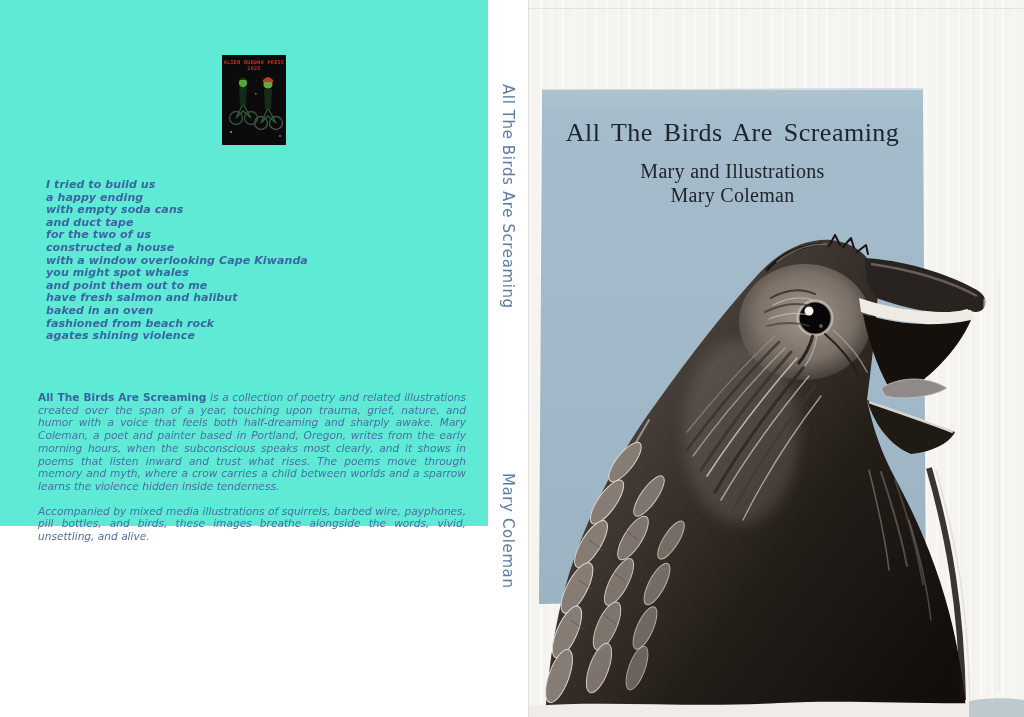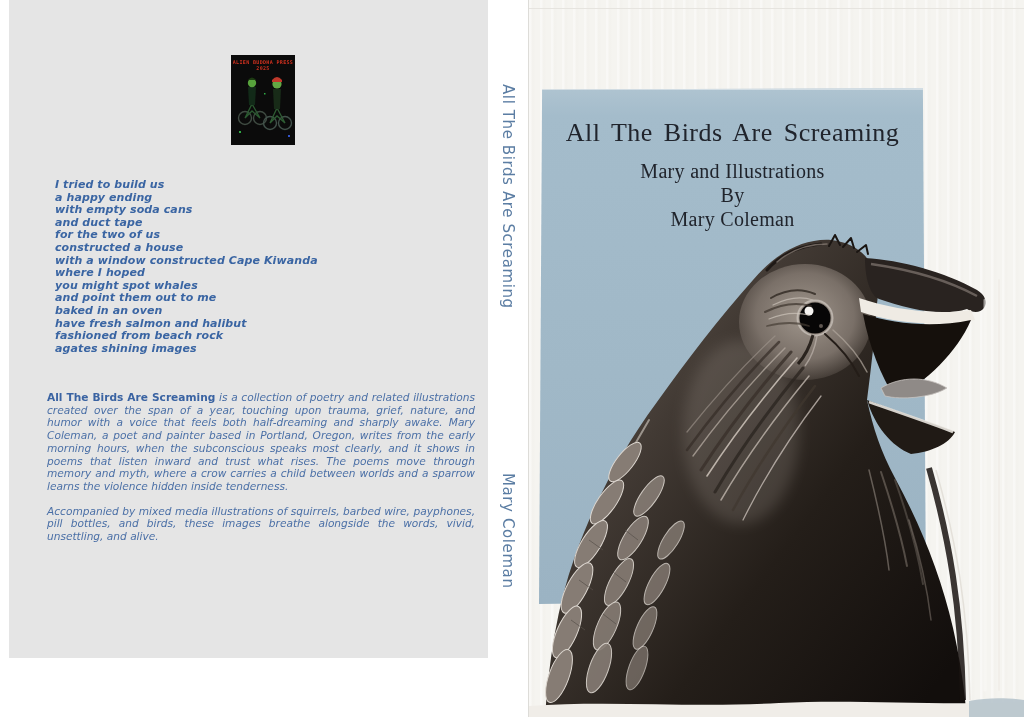--- a/index.html
+++ b/index.html
@@ -1,21 +1,21 @@
 <!DOCTYPE html>
 <html><head>
 <meta charset="utf-8">
 <style>
   html,body{margin:0;padding:0;background:#ffffff;}
   body{width:1024px;height:717px;overflow:hidden;position:relative;
        font-family:"DejaVu Sans",sans-serif;}
   .sheet{position:absolute;inset:0;width:1024px;height:717px;background:#ffffff;}
 
   
-  .back-cover{position:absolute;left:0;top:0;width:488px;height:658px;background:#e5e5e5;margin-left:9px;}
+  .back-cover{position:absolute;left:0;top:0;width:488px;height:526px;background:#5eead4;}
 
   .publisher-logo{position:absolute;left:222px;top:55px;width:64px;height:90px;
                   background:#0b0b0b;overflow:hidden;}
   .logo-caption{color:#d0311f;font-size:5px;font-weight:bold;letter-spacing:.35px;
                 text-align:center;padding-top:5px;line-height:1.1;font-family:"DejaVu Sans Mono",monospace;}
 
   .poem{position:absolute;left:46px;top:179px;color:#3a65a3;
         font-size:11px;font-weight:bold;font-style:italic;line-height:12.6px;
         letter-spacing:.1px;}
   .poem div{white-space:nowrap;}
@@ -83,49 +83,47 @@
       </svg>
     </div>
 
     <div class="poem">
       <div>I tried to build us</div>
       <div>a happy ending</div>
       <div>with empty soda cans</div>
       <div>and duct tape</div>
       <div>for the two of us</div>
       <div>constructed a house</div>
-      <div>with a window constructed Cape Kiwanda</div>
-      <div>where I hoped</div>
+      <div>with a window overlooking Cape Kiwanda</div>
       <div>you might spot whales</div>
       <div>and point them out to me</div>
+      <div>have fresh salmon and halibut</div>
       <div>baked in an oven</div>
-      <div>have fresh salmon and halibut</div>
       <div>fashioned from beach rock</div>
-      <div>agates shining images</div>
+      <div>agates shining violence</div>
     </div>
 
     <div class="blurb">
       <p><span class="lead">All The Birds Are Screaming</span><span> is a collection of poetry and related illustrations created over the span of a year, touching upon trauma, grief, nature, and humor with a voice that feels both half-dreaming and sharply awake. Mary Coleman, a poet and painter based in Portland, Oregon, writes from the early morning hours, when the subconscious speaks most clearly, and it shows in poems that listen inward and trust what rises. The poems move through memory and myth, where a crow carries a child between worlds and a sparrow learns the violence hidden inside tenderness.</span></p>
       <p>Accompanied by mixed media illustrations of squirrels, barbed wire, payphones, pill bottles, and birds, these images breathe alongside the words, vivid, unsettling, and alive.</p>
     </div>
   </section>
 
   <div class="spine">
     <div class="spine-text spine-title">All The Birds Are Screaming</div>
     <div class="spine-text spine-author">Mary Coleman</div>
   </div>
 
   <section class="front-cover">
     <div class="scan-topline"></div>
 
     <div class="title-panel">
       <div class="title-block">
         <h1 class="book-title">All The Birds Are Screaming</h1>
         <div class="book-subtitle">Mary and Illustrations</div>
-        <div class="book-by">By</div>
         <div class="book-author">Mary Coleman</div>
       </div>
     </div>
 
     <svg class="crow-svg" viewBox="0 0 496 717">
       <defs>
         <linearGradient id="gBody" x1="0" y1="0" x2="1" y2="0.85">
           <stop offset="0" stop-color="#6e645c"></stop>
           <stop offset="0.35" stop-color="#423a34"></stop>
           <stop offset="0.65" stop-color="#241e19"></stop>

